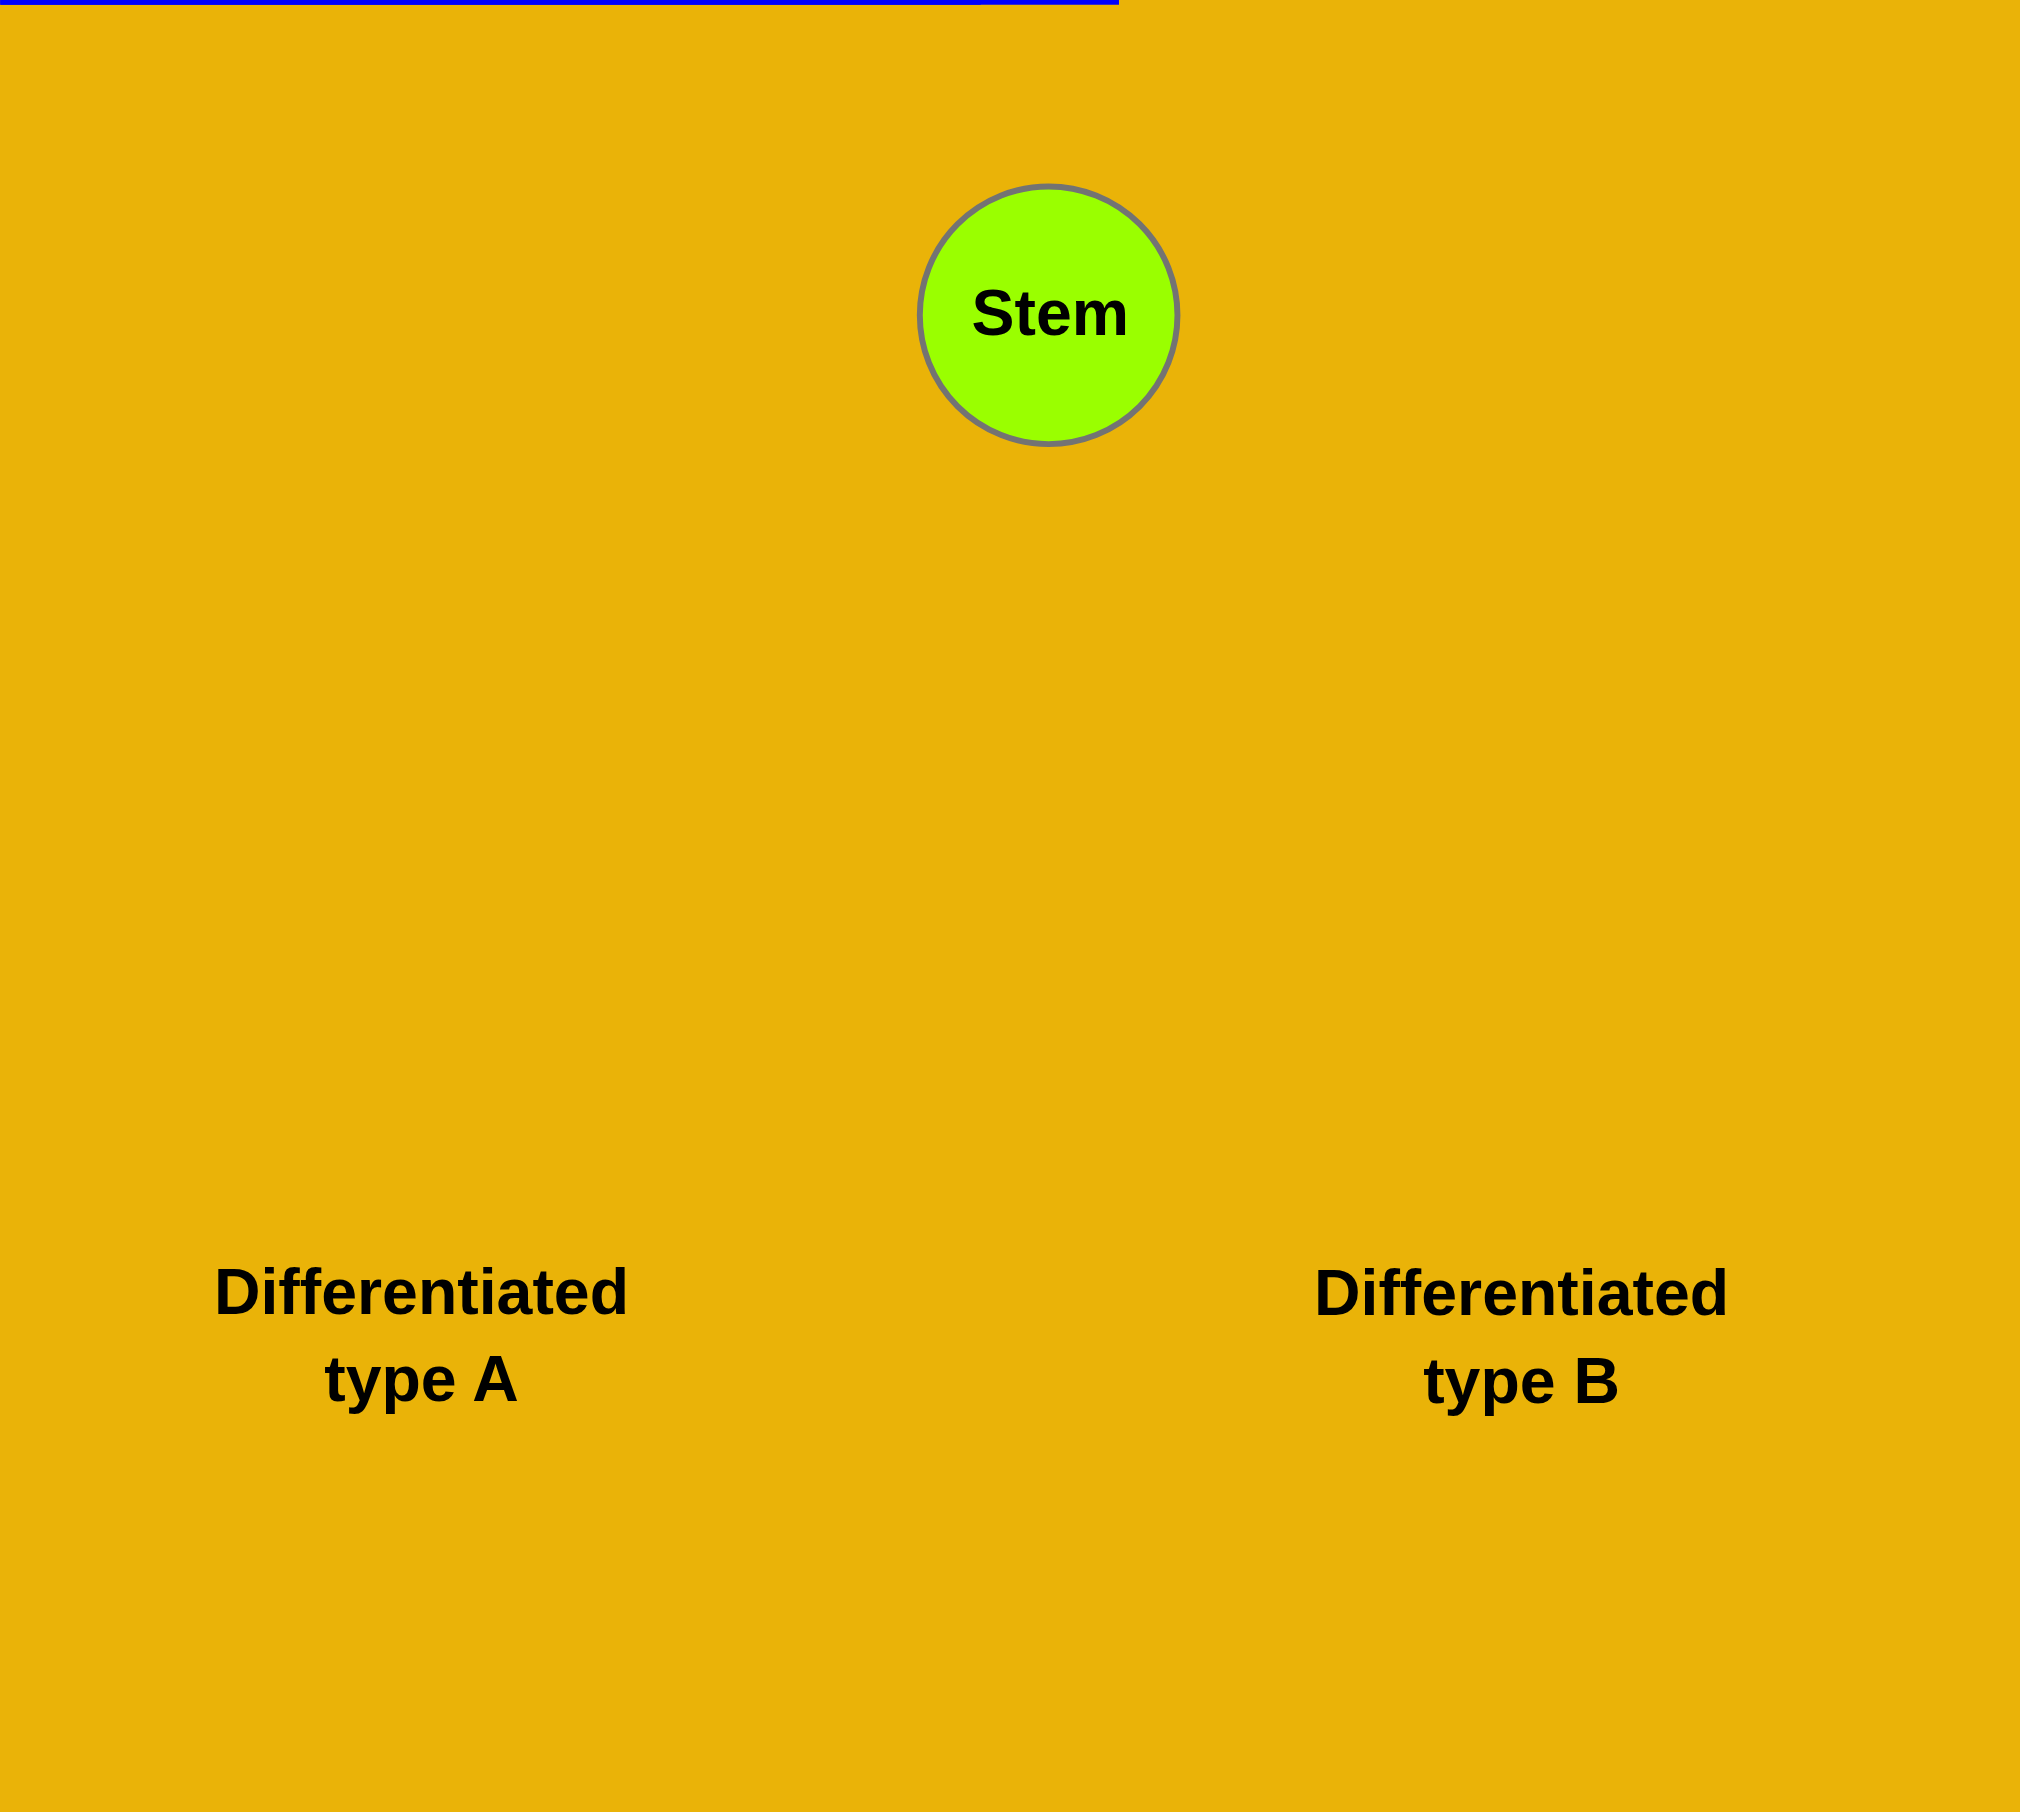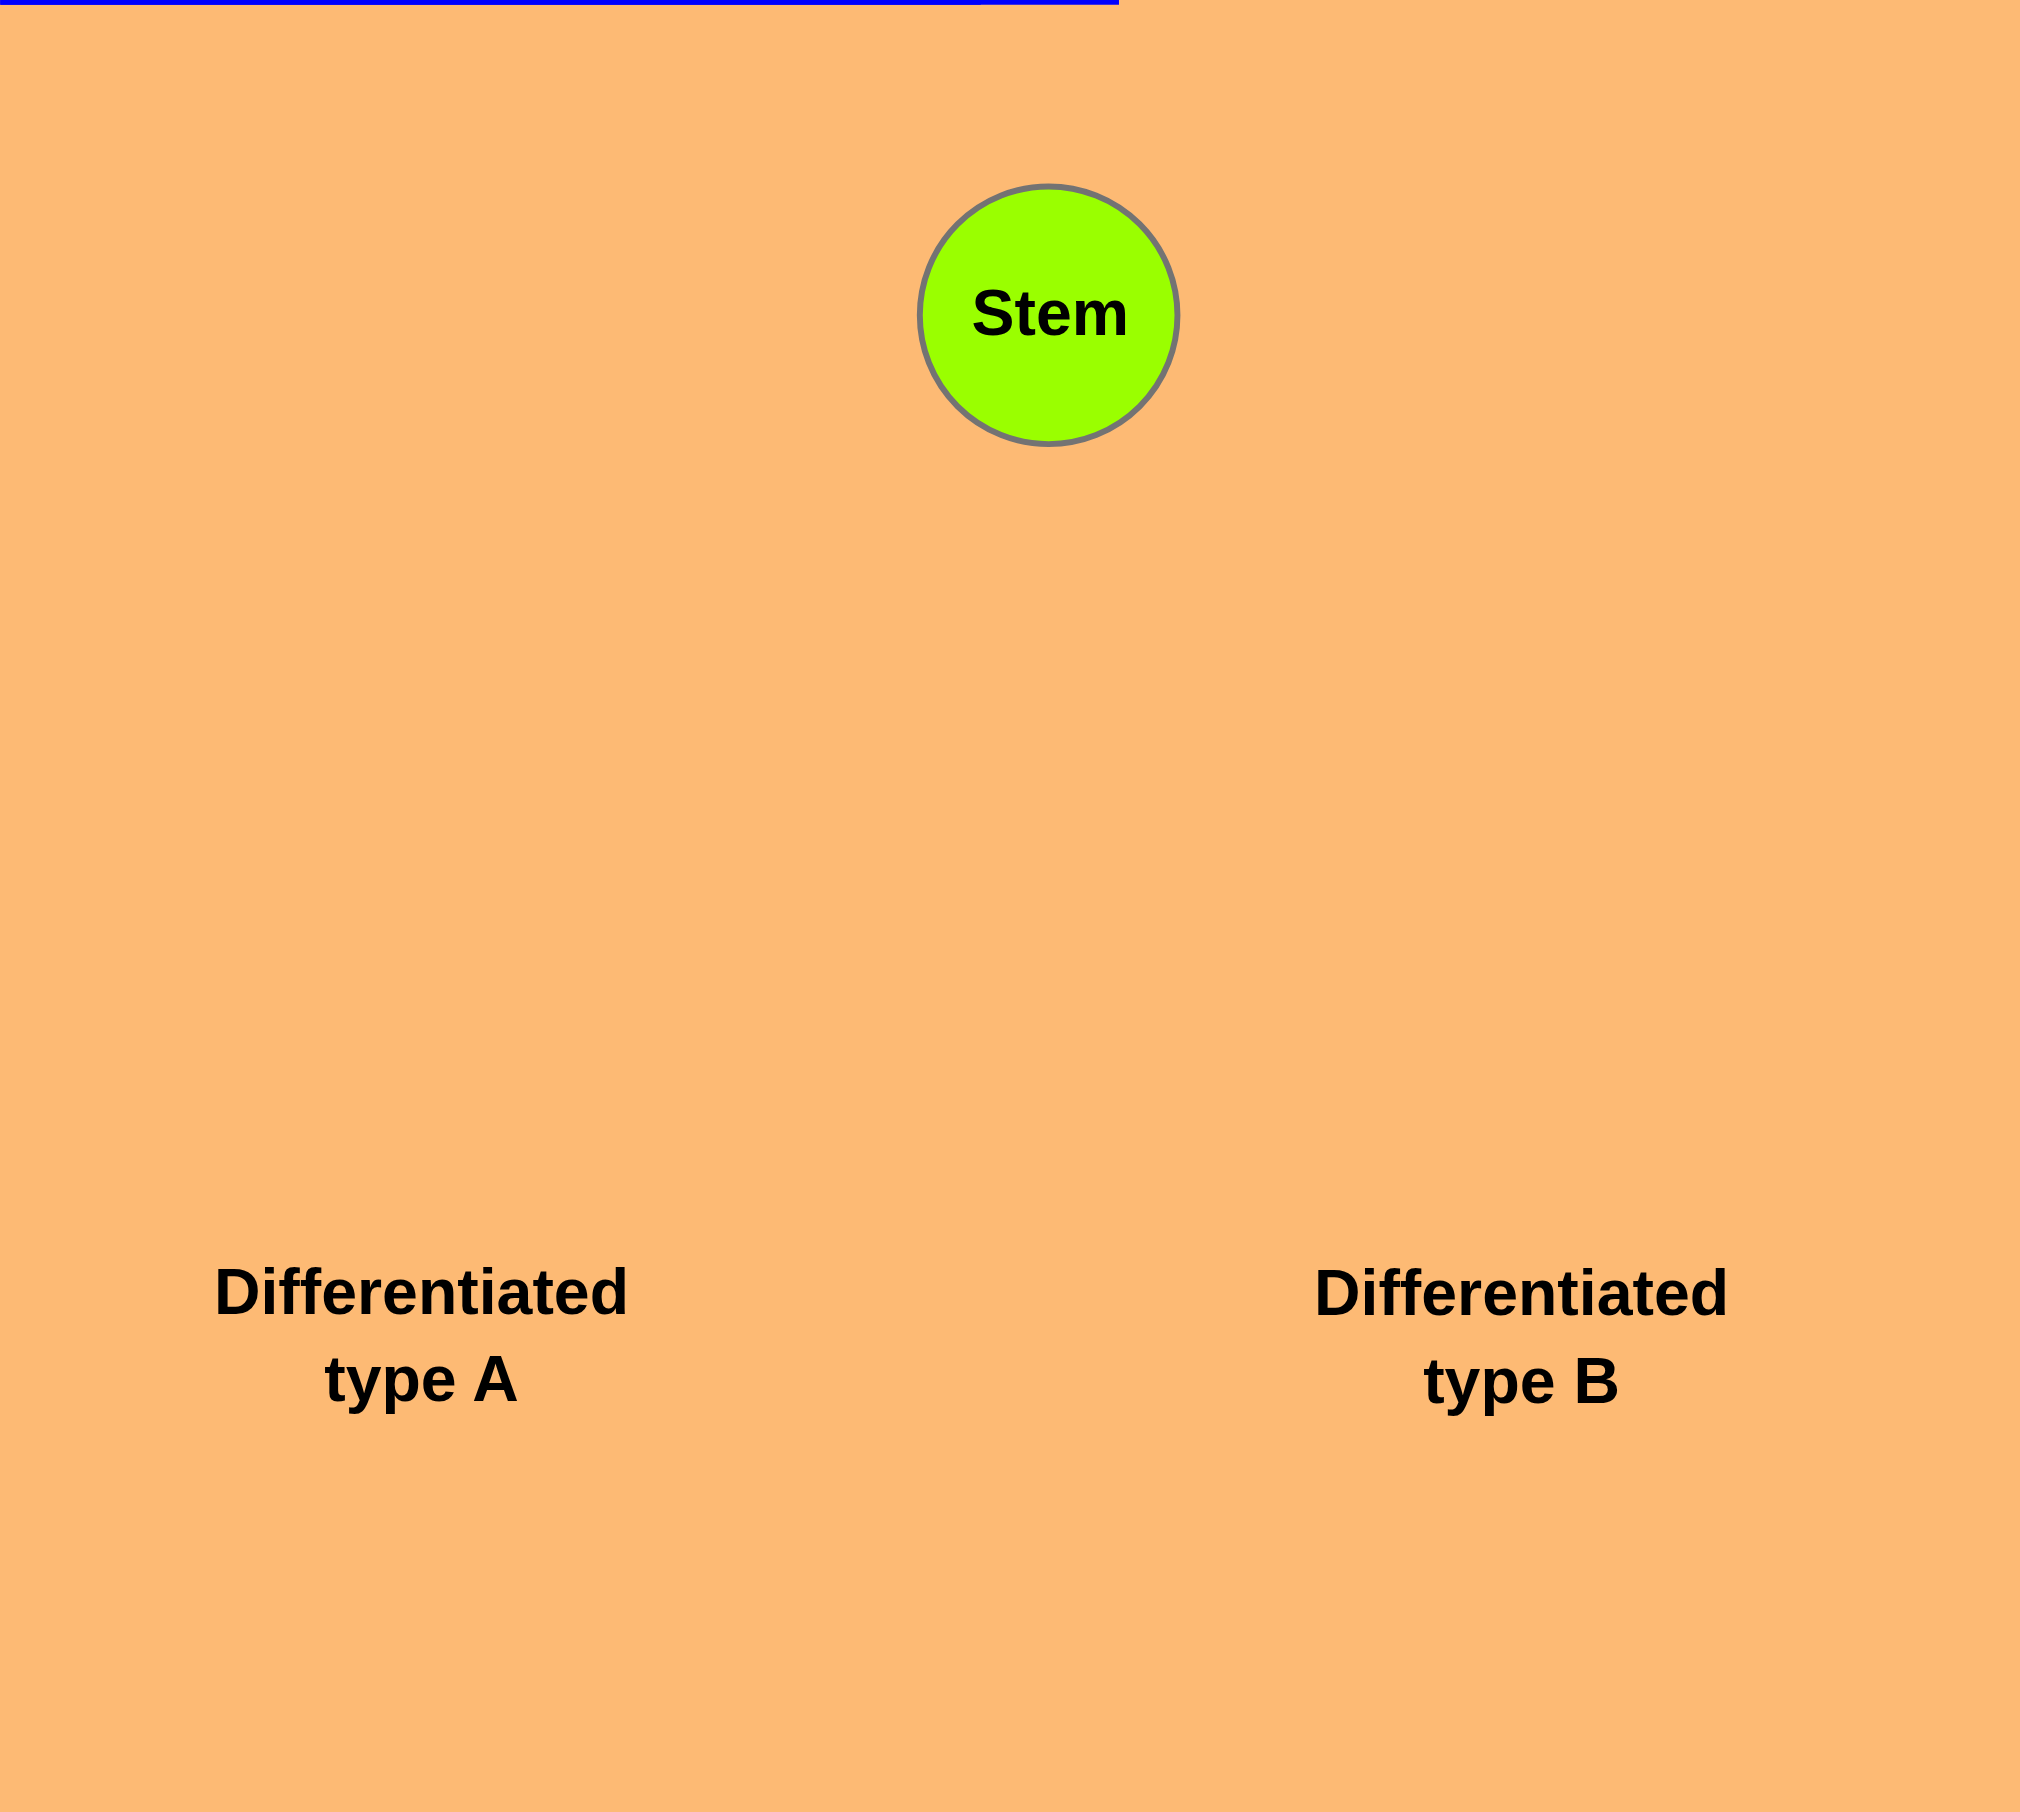--- a/index.html
+++ b/index.html
@@ -42,21 +42,21 @@
   .label-stem {
     font-size: 76px;
   }
   .label-two-line {
     font-size: 76px;
   }
 </style>
 </head>
 <body>
 
-<div id="canvas" style="background: #fdba74; text-decoration: underline;">
+<div id="canvas" style="background: #eab308; text-decoration: underline;">
 
   <svg id="graph-svg" viewBox="0 0 2384 2138">
 
     <g>
       <line class="edge-line" x1="1157"></line>
       <line class="edge-line" x1="1320"></line>
     </g>
 
     <g>
 

